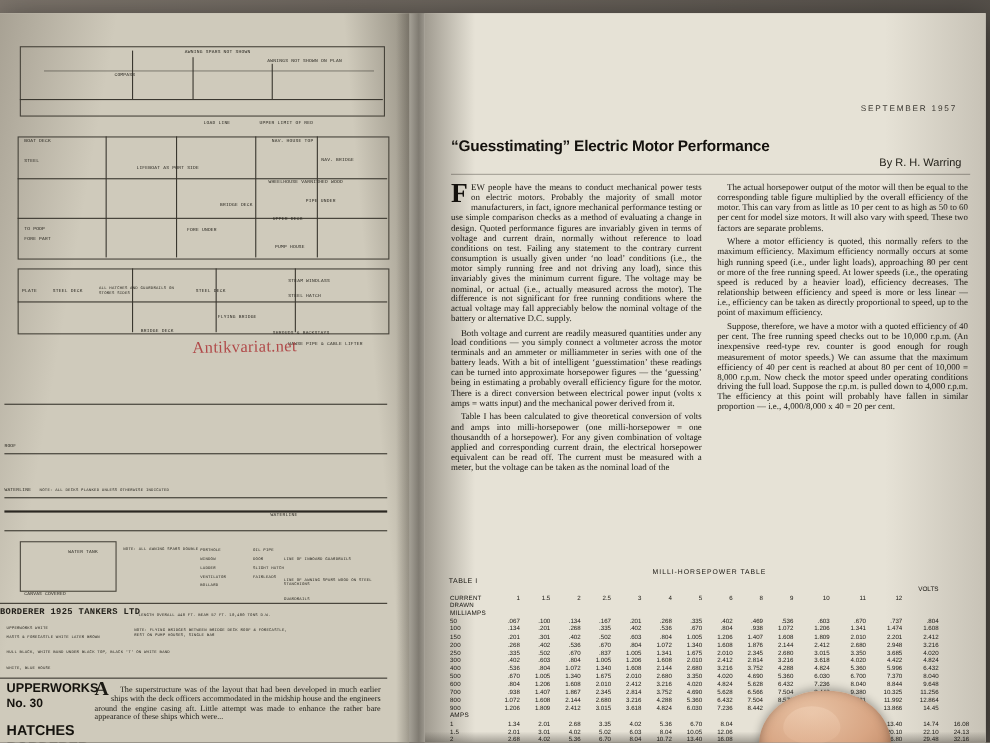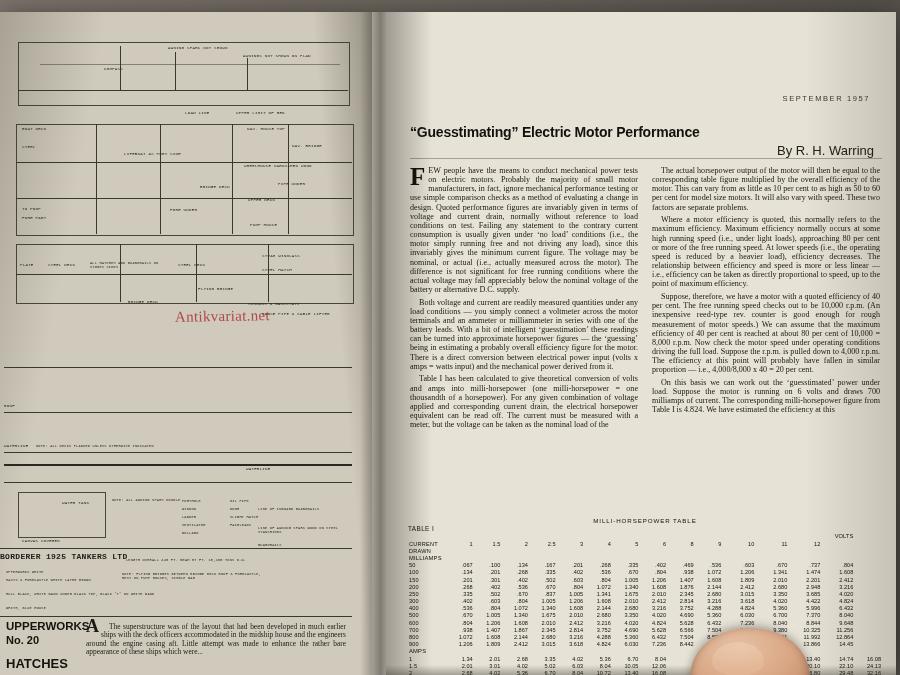--- a/index.html
+++ b/index.html
@@ -92,21 +92,21 @@
     font-weight: bold;
     font-size: 14px;
     letter-spacing: -0.2px;
     color: #14110d;
   }
   .byline {
     position: absolute;
     right: 22px;
     top: 131px;
     font-family: "Liberation Sans", sans-serif;
-    font-size: 13px;
+    font-size: 10px;
     color: #222019;
     text-align: right;
   }
   .rule-under-head {
     position: absolute;
     left: 24px;
     top: 146px;
     width: 472px;
     height: 1px;
     background: #2a2722;
@@ -325,21 +325,21 @@
       <div class="lp-ink lp-label sm" style="left:6px; top:566px;">MASTS &amp; FORECASTLE WHITE LATER BROWN</div>
       <div class="lp-ink lp-label sm" style="left:6px; top:580px; width:150px;">HULL BLACK, WHITE BAND UNDER BLACK TOP, BLACK 'T' ON WHITE BAND</div>
       <div class="lp-ink lp-label sm" style="left:6px; top:594px;">WHITE, BLUE HOUSE</div>
 
       <div class="ln" style="left:0px; top:536px; width:352px; height:1px;"></div>
       <div class="lp-ink" style="left:0px; top:540px; font-size:8px; font-weight:bold; letter-spacing:.3px;">BORDERER 1925 TANKERS LTD</div>
       <div class="lp-ink lp-label sm" style="left:126px; top:546px;">LENGTH OVERALL 440 FT.  BEAM 57 FT.  10,400 TONS D.W.</div>
 
       <div class="ln" style="left:0px; top:604px; width:352px; height:1px;"></div>
       <div class="big-left-title" style="top:608px; font-size:11.5px;">UPPERWORKS</div>
-      <div class="big-left-title" style="top:622px; font-size:11px;">No. 20</div>
+      <div class="big-left-title" style="top:622px; font-size:11px;">No. 30</div>
       <div class="big-left-title" style="top:644px; font-size:13px;">HATCHES</div>
       <div class="big-left-title" style="top:660px; font-size:13px;">BORDERER</div>
 
       <div style="position:absolute; left:86px; top:608px; width:260px; font-size:7.4px; line-height:8.4px; text-align:justify; color:#1c1a14;">
         <span style="float:left; font-size:18px; line-height:13px; font-weight:bold; padding-right:2px;">A</span>
         <span style="display:block; margin-top:3px; text-indent:8px;">The superstructure was of the layout that had been developed in much earlier ships with the deck officers accommodated in the midship house and the engineers around the engine casing aft. Little attempt was made to enhance the rather bare appearance of these ships which were...</span>
       </div>
 
       <div class="watermark" style="left:175px; top:296px;">Antikvariat.net</div>
     </div>
@@ -358,21 +358,20 @@
           <span class="dropcap">F</span><span>EW people have the means to conduct mechanical power tests on electric motors. Probably the majority of small motor manufacturers, in fact, ignore mechanical performance testing or use simple comparison checks as a method of evaluating a change in design. Quoted performance figures are invariably given in terms of voltage and current drain, normally without reference to load conditions on test. Failing any statement to the contrary current consumption is usually given under ‘no load’ conditions (i.e., the motor simply running free and not driving any load), since this invariably gives the minimum current figure. The voltage may be nominal, or actual (i.e., actually measured across the motor). The difference is not significant for free running conditions where the actual voltage may fall appreciably below the nominal voltage of the battery or alternative D.C. supply.</span>
         </p>
         <p>Both voltage and current are readily measured quantities under any load conditions — you simply connect a voltmeter across the motor terminals and an ammeter or milliammeter in series with one of the battery leads. With a bit of intelligent ‘guesstimation’ these readings can be turned into approximate horsepower figures — the ‘guessing’ being in estimating a probably overall efficiency figure for the motor. There is a direct conversion between electrical power input (volts x amps = watts input) and the mechanical power derived from it.</p>
         <p>Table I has been calculated to give theoretical conversion of volts and amps into milli-horsepower (one milli-horsepower = one thousandth of a horsepower). For any given combination of voltage applied and corresponding current drain, the electrical horsepower equivalent can be read off. The current must be measured with a meter, but the voltage can be taken as the nominal load of the</p>
       </div>
 
       <div class="col col-right">
         <p>The actual horsepower output of the motor will then be equal to the corresponding table figure multiplied by the overall efficiency of the motor. This can vary from as little as 10 per cent to as high as 50 to 60 per cent for model size motors. It will also vary with speed. These two factors are separate problems.</p>
         <p>Where a motor efficiency is quoted, this normally refers to the maximum efficiency. Maximum efficiency normally occurs at some high running speed (i.e., under light loads), approaching 80 per cent or more of the free running speed. At lower speeds (i.e., the operating speed is reduced by a heavier load), efficiency decreases. The relationship between efficiency and speed is more or less linear — i.e., efficiency can be taken as directly proportional to speed, up to the point of maximum efficiency.</p>
         <p>Suppose, therefore, we have a motor with a quoted efficiency of 40 per cent. The free running speed checks out to be 10,000 r.p.m. (An inexpensive reed-type rev. counter is good enough for rough measurement of motor speeds.) We can assume that the maximum efficiency of 40 per cent is reached at about 80 per cent of 10,000 = 8,000 r.p.m. Now check the motor speed under operating conditions driving the full load. Suppose the r.p.m. is pulled down to 4,000 r.p.m. The efficiency at this point will probably have fallen in similar proportion — i.e., 4,000/8,000 x 40 = 20 per cent.</p>
-        <p>On this basis we can work out the ‘guesstimated’ power under load. Suppose the motor is running on 6 volts and draws 700 milliamps of current. The corresponding milli-horsepower figure from Table I is 4.824. We have estimated the efficiency at this</p>
       </div>
 
       <div class="tablewrap">
         <div class="tbl-title">MILLI-HORSEPOWER TABLE</div>
         <div class="tbl-caption">TABLE I</div>
         <table class="mhp">
           <tbody id="tbl-body">
               <tr class="volt-head">
                 <td class="lab"></td>
                 <td colspan="14">VOLTS</td>

